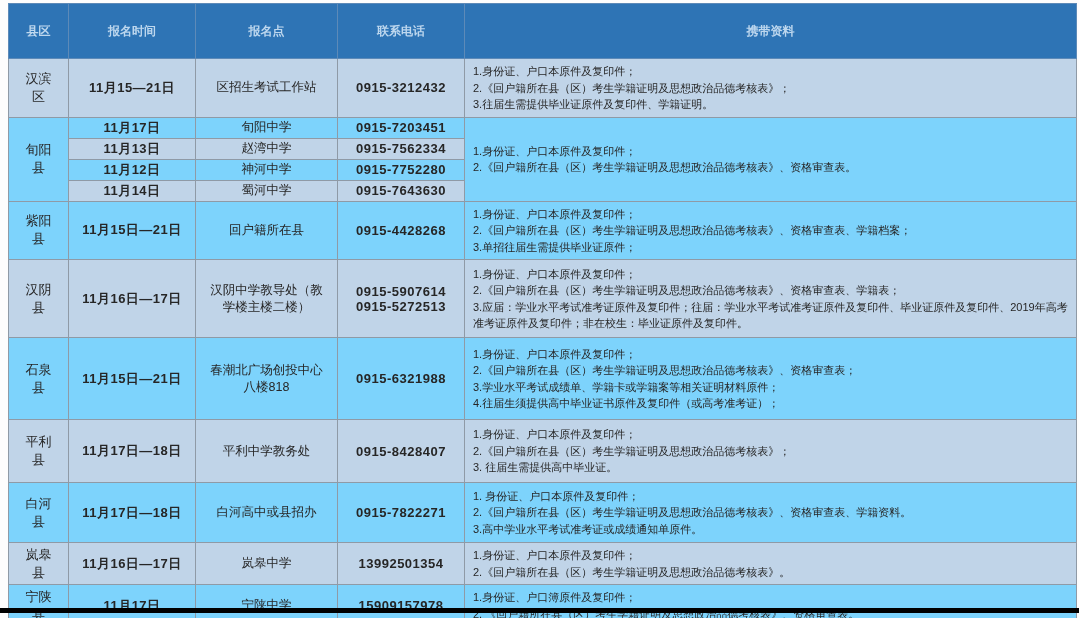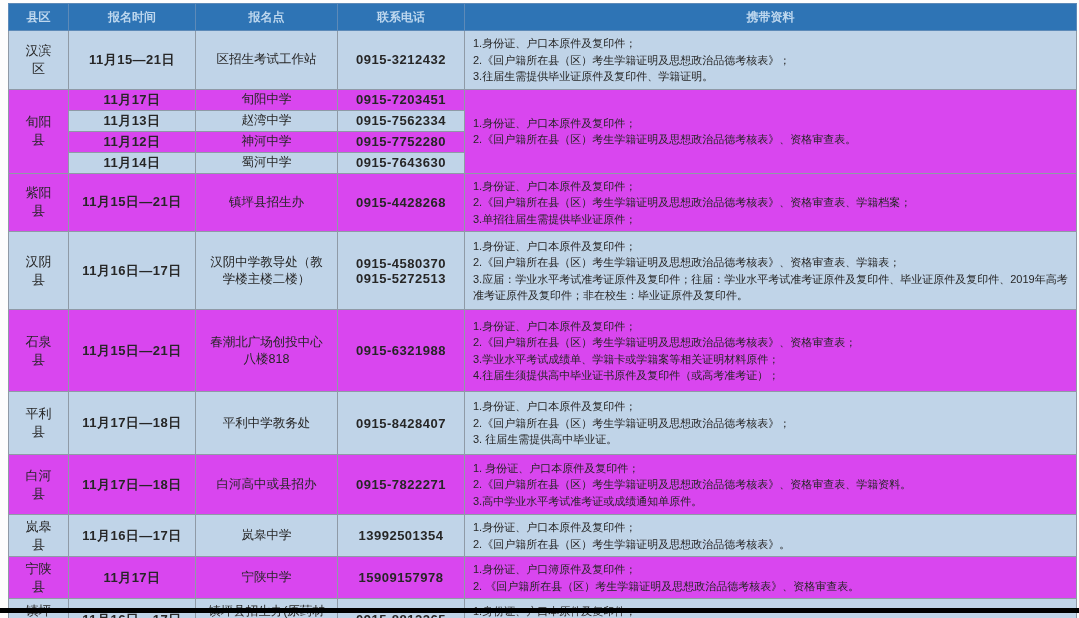--- a/index.html
+++ b/index.html
@@ -6,29 +6,29 @@
   body{
     width:1079px;height:618px;overflow:hidden;background:#fdfdfd;
     font-family:"Liberation Sans","DejaVu Sans",sans-serif;color:#262626;
     position:relative;
   }
   .table-wrap{padding:3px 0 0 8px}
   table{border-collapse:collapse;table-layout:fixed;width:1068px}
   th{
     background:var(--header-bg,#2e74b5);color:var(--header-text,#bdd7ee);
     font-size:12px;font-weight:bold;height:22px;
-    border:1px solid #5d8ab8;padding:2px 2px;font-family:Liberation Mono, monospace;
+    border:1px solid #5d8ab8;padding:16px 2px;font-family:Liberation Mono, monospace;
   }
   td{
     border:1px solid var(--border,#8f9aa6);
     font-size:13px;text-align:center;vertical-align:middle;
     padding:1px 12px;overflow:hidden;
   }
   td.blue{background:var(--row-blue,#c0d4e8)}
-  td.white{background:#d946ef}
+  td.white{background:#7dd3fc}
   td.county-cell{font-size:13px}
   td.time-cell,td.phone-cell{font-weight:bold;white-space:pre-line;letter-spacing:.5px}
   td.place-cell{font-size:12.5px}
   td.materials-cell{
     text-align:left;font-size:11px;line-height:1.5;
     white-space:pre-line;padding:4px 8px;vertical-align:middle;letter-spacing:0;
   }
   .bottom-bar{position:absolute;left:0;top:608px;width:1079px;height:5px;background:#000}
 </style>
 </head>
@@ -81,31 +81,31 @@
           <td class="phone-cell white">0915-7752280</td>
         </tr>
         <tr style="height: 20px;">
           <td class="time-cell blue">11月14日</td>
           <td class="place-cell blue">蜀河中学</td>
           <td class="phone-cell blue">0915-7643630</td>
         </tr>
         <tr style="height: 57px;">
           <td class="county-cell white" rowspan="1">紫阳县</td>
           <td class="time-cell white">11月15日—21日</td>
-          <td class="place-cell white">镇坪县招生办</td>
+          <td class="place-cell white">回户籍所在县</td>
           <td class="phone-cell white">0915-4428268</td>
           <td class="materials-cell white" rowspan="1">1.身份证、户口本原件及复印件；
 2.《回户籍所在县（区）考生学籍证明及思想政治品德考核表》、资格审查表、学籍档案；
 3.单招往届生需提供毕业证原件；</td>
         </tr>
         <tr style="height: 78px;">
           <td class="county-cell blue" rowspan="1">汉阴县</td>
           <td class="time-cell blue">11月16日—17日</td>
           <td class="place-cell blue">汉阴中学教导处（教学楼主楼二楼）</td>
-          <td class="phone-cell blue">0915-4580370
+          <td class="phone-cell blue">0915-5907614
 0915-5272513</td>
           <td class="materials-cell blue" rowspan="1">1.身份证、户口本原件及复印件；
 2.《回户籍所在县（区）考生学籍证明及思想政治品德考核表》、资格审查表、学籍表；
 3.应届：学业水平考试准考证原件及复印件；往届：学业水平考试准考证原件及复印件、毕业证原件及复印件、2019年高考准考证原件及复印件；非在校生：毕业证原件及复印件。</td>
         </tr>
         <tr style="height: 82px;">
           <td class="county-cell white" rowspan="1">石泉县</td>
           <td class="time-cell white">11月15日—21日</td>
           <td class="place-cell white">春潮北广场创投中心八楼818</td>
           <td class="phone-cell white">0915-6321988</td>

